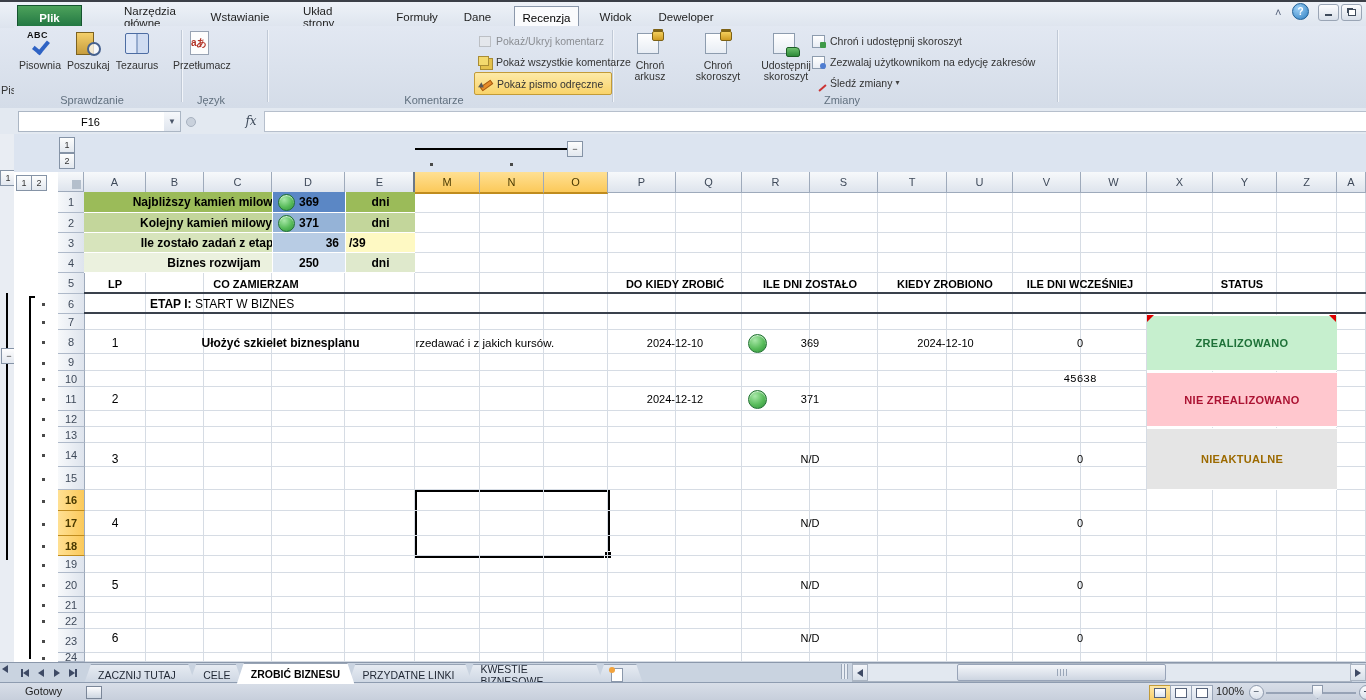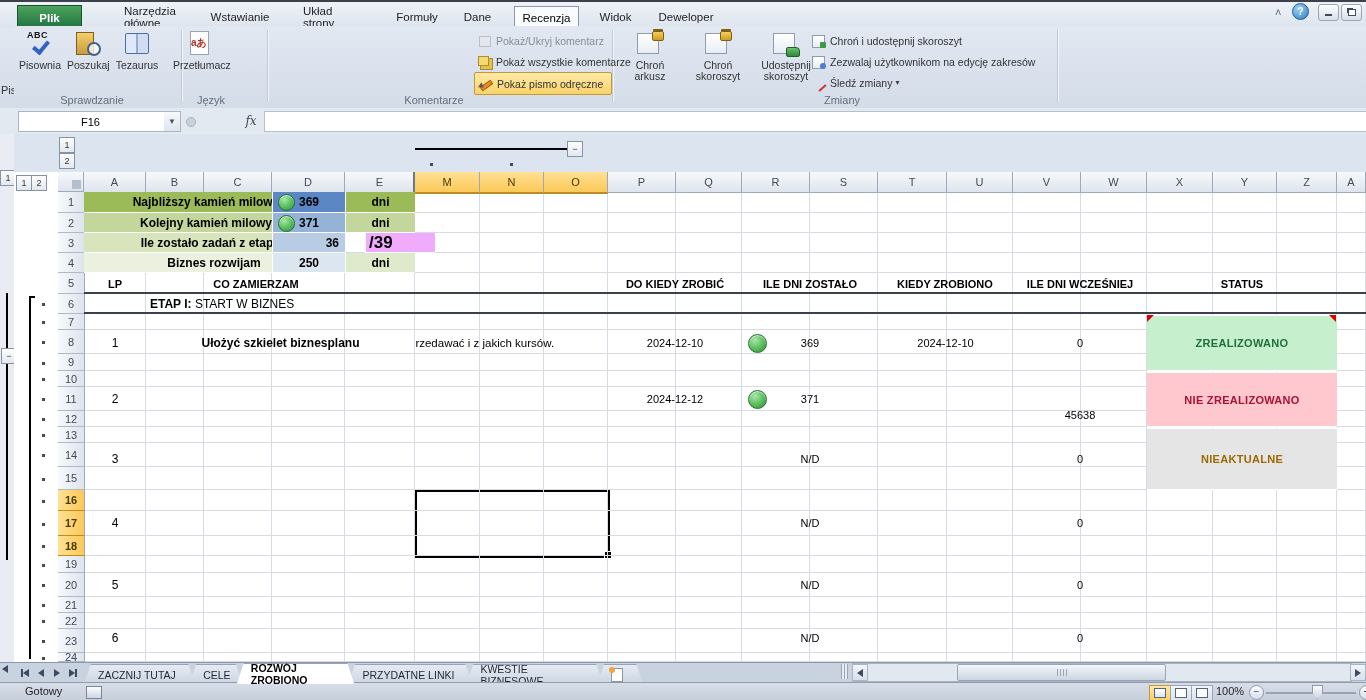--- a/index.html
+++ b/index.html
@@ -280,21 +280,21 @@
       </div>
       <div class="navbtn" style="left: 36px;">
         <span class="tr"></span>
       </div>
       <div class="navbtn" style="left: 52px;">
         <span class="tr"></span>
         <span class="bar"></span>
       </div>
       <div class="stab" style="left: 70px; width: 83.2px;">ZACZNIJ TUTAJ</div>
       <div class="stab" style="left: 175.2px; width: 25.6px;">CELE</div>
-      <div class="stab active" style="left: 222.8px; width: 89.6px;">ROZWÓJ ZROBIONO</div>
+      <div class="stab active" style="left: 222.8px; width: 89.6px;">ZROBIĆ BIZNESU</div>
       <div class="stab" style="left: 334.4px; width: 96px;">PRZYDATNE LINKI</div>
       <div class="stab" style="left: 452.4px; width: 108.8px;">KWESTIE BIZNESOWE</div>
       <div class="stab" style="left: 583.2px; width: 18px;">
         <div class="abs" style="position: relative; width: 10px; height: 12px; background: rgb(255, 255, 255); border: 1px solid rgb(139, 152, 171);"></div>
         <div class="abs" style="left: 12px; top: 2px; width: 6px; height: 6px; background: rgb(242, 163, 60); border-radius: 50%;"></div>
       </div>
     </div>
   <div id="hscroll"></div>
   <div id="hthumb"></div>
 
@@ -432,21 +432,21 @@
     <div class="cell cellc bold" style="left: 84px; top: 192px; width: 260px; height: 20px; background: rgb(155, 187, 89); font-size: 12px; border-bottom: 1px solid rgb(255, 255, 255);">Najbliższy kamień milowy za</div>
     <div class="cell cellc bold" style="left: 272px; top: 192px; width: 72px; height: 20px; background: rgb(91, 135, 197); font-size: 12px; border-bottom: 1px solid rgb(255, 255, 255); border-left: 1px solid rgb(255, 255, 255);">369</div>
     <div class="gcirc" style="left: 278px; top: 194px; width: 15px; height: 15px;"></div>
     <div class="cell cellc bold" style="left: 345px; top: 192px; width: 69px; height: 20px; background: rgb(155, 187, 89); font-size: 12px; border-bottom: 1px solid rgb(255, 255, 255); border-left: 1px solid rgb(255, 255, 255);">dni</div>
     <div class="cell cellc bold" style="left: 84px; top: 213px; width: 260px; height: 19px; background: rgb(195, 214, 155); font-size: 12px; border-bottom: 1px solid rgb(255, 255, 255);">Kolejny kamień milowy za</div>
     <div class="cell cellc bold" style="left: 272px; top: 213px; width: 72px; height: 19px; background: rgb(149, 179, 215); font-size: 12px; border-bottom: 1px solid rgb(255, 255, 255); border-left: 1px solid rgb(255, 255, 255);">371</div>
     <div class="gcirc" style="left: 278px; top: 214.5px; width: 15px; height: 15px;"></div>
     <div class="cell cellc bold" style="left: 345px; top: 213px; width: 69px; height: 19px; background: rgb(195, 214, 155); font-size: 12px; border-bottom: 1px solid rgb(255, 255, 255); border-left: 1px solid rgb(255, 255, 255);">dni</div>
     <div class="cell cellc bold" style="left: 84px; top: 233px; width: 260px; height: 19px; background: rgb(215, 228, 188); font-size: 12px; border-bottom: 1px solid rgb(255, 255, 255);">Ile zostało zadań z etapu I</div>
     <div class="cell cellc bold" style="left: 272px; top: 233px; width: 66px; height: 19px; background: rgb(184, 204, 228); font-size: 12px; border-bottom: 1px solid rgb(255, 255, 255); border-left: 1px solid rgb(255, 255, 255); justify-content: flex-end; padding-right: 6px;">36</div>
-    <div class="cell cellc bold" style="left: 345px; top: 233px; width: 66px; height: 19px; background: #f0abfc; font-size: 17px; border-bottom: 1px solid rgb(255, 255, 255); border-left: 1px solid rgb(255, 255, 255); justify-content: flex-start; padding-left: 3px; margin-left: 20px;">/39</div>
+    <div class="cell cellc bold" style="left: 345px; top: 233px; width: 66px; height: 19px; background: #fef9c3; font-size: 12px; border-bottom: 1px solid rgb(255, 255, 255); border-left: 1px solid rgb(255, 255, 255); justify-content: flex-start; padding-left: 3px;">/39</div>
     <div class="cell cellc bold" style="left: 84px; top: 253px; width: 260px; height: 19px; background: rgb(235, 241, 222); font-size: 12px; border-bottom: 1px solid rgb(255, 255, 255);">Biznes rozwijam</div>
     <div class="cell cellc bold" style="left: 272px; top: 253px; width: 72px; height: 19px; background: rgb(220, 230, 241); font-size: 12px; border-bottom: 1px solid rgb(255, 255, 255); border-left: 1px solid rgb(255, 255, 255);">250</div>
     <div class="cell cellc bold" style="left: 345px; top: 253px; width: 69px; height: 19px; background: rgb(223, 233, 204); font-size: 12px; border-bottom: 1px solid rgb(255, 255, 255); border-left: 1px solid rgb(255, 255, 255);">dni</div>
     <div class="cell cellc bold" style="left: 15px; top: 273px; width: 200px; height: 21px;">LP</div>
     <div class="cell cellc bold" style="left: 575px; top: 273px; width: 200px; height: 21px;">DO KIEDY ZROBIĆ</div>
     <div class="cell cellc bold" style="left: 156px; top: 273px; width: 200px; height: 21px;">CO ZAMIERZAM</div>
     <div class="cell cellc bold" style="left: 710px; top: 273px; width: 200px; height: 21px;">ILE DNI ZOSTAŁO</div>
     <div class="cell cellc bold" style="left: 845px; top: 273px; width: 200px; height: 21px;">KIEDY ZROBIONO</div>
     <div class="cell cellc bold" style="left: 980px; top: 273px; width: 200px; height: 21px;">ILE DNI WCZEŚNIEJ</div>
     <div class="cell cellc bold" style="left: 1142px; top: 273px; width: 200px; height: 21px;">STATUS</div>
@@ -466,21 +466,21 @@
     <div class="gcirc" style="left: 748px; top: 333.5px; width: 17px; height: 17px;"></div>
     <div class="cell cellc" style="left: 878px; top: 332.5px; width: 135px; height: 20px;">2024-12-10</div>
     <div class="cell cellc" style="left: 1013px; top: 332.5px; width: 134px; height: 20px;">0</div>
     <div class="statusblk" style="left: 1147px; top: 315px; width: 190px; height: 54px; background: rgb(198, 239, 206); color: rgb(30, 113, 56);">ZREALIZOWANO</div>
     <div class="redtri-l" style="left: 1147px; top: 315px;"></div>
     <div class="redtri-r" style="left: 1329px; top: 315px;"></div>
     <div class="cell cellc" style="left: 84px; top: 389px; width: 62px; height: 20px; font-size: 12px;">2</div>
     <div class="cell cellc" style="left: 608px; top: 389px; width: 134px; height: 20px;">2024-12-12</div>
     <div class="cell cellc" style="left: 742px; top: 389px; width: 136px; height: 20px;">371</div>
     <div class="gcirc" style="left: 748px; top: 390px; width: 17px; height: 17px;"></div>
-    <div class="cell cellc" style="left: 1013px; top: 405px; width: 134px; height: 20px;">45638</div>
+    <div class="cell cellc" style="left: 1013px; top: 369px; width: 134px; height: 20px; font-family: Liberation Mono, monospace;">45638</div>
     <div class="statusblk" style="left: 1147px; top: 372px; width: 190px; height: 53px; background: rgb(255, 199, 206); color: rgb(171, 18, 50);">NIE ZREALIZOWANO</div>
     <div class="cell cellc" style="left: 84px; top: 448.5px; width: 62px; height: 20px; font-size: 12px;">3</div>
     <div class="cell cellc" style="left: 742px; top: 448.5px; width: 136px; height: 20px;">N/D</div>
     <div class="cell cellc" style="left: 1013px; top: 448.5px; width: 134px; height: 20px;">0</div>
     <div class="statusblk" style="left: 1147px; top: 428px; width: 190px; height: 60px; background: #e5e5e5; color: rgb(156, 106, 0);">NIEAKTUALNE</div>
     <div class="cell cellc" style="left: 84px; top: 513px; width: 62px; height: 20px; font-size: 12px;">4</div>
     <div class="cell cellc" style="left: 742px; top: 513px; width: 136px; height: 20px;">N/D</div>
     <div class="cell cellc" style="left: 1013px; top: 513px; width: 134px; height: 20px;">0</div>
     <div class="cell cellc" style="left: 84px; top: 574.5px; width: 62px; height: 20px; font-size: 12px;">5</div>
     <div class="cell cellc" style="left: 742px; top: 574.5px; width: 136px; height: 20px;">N/D</div>

